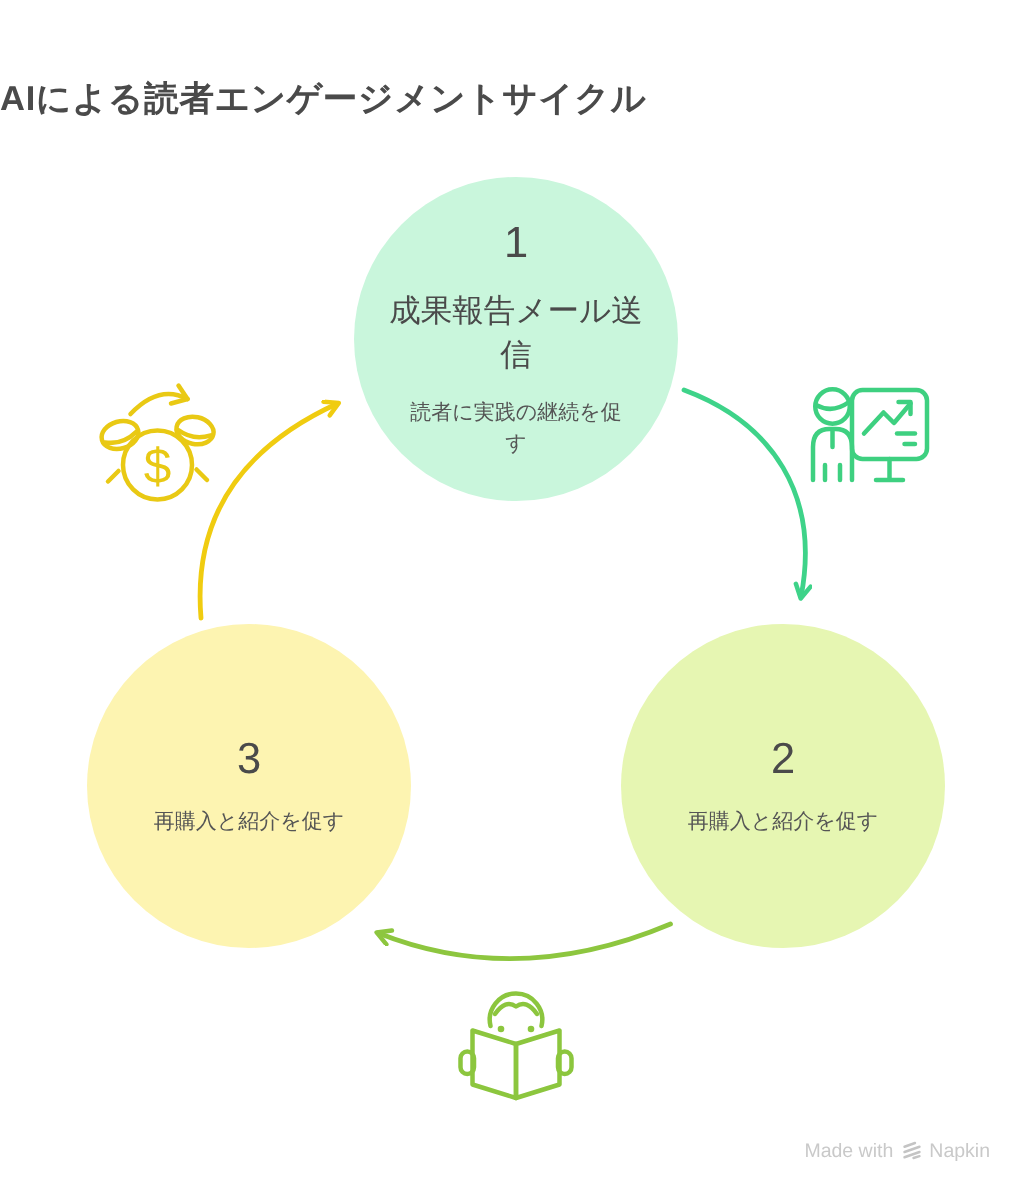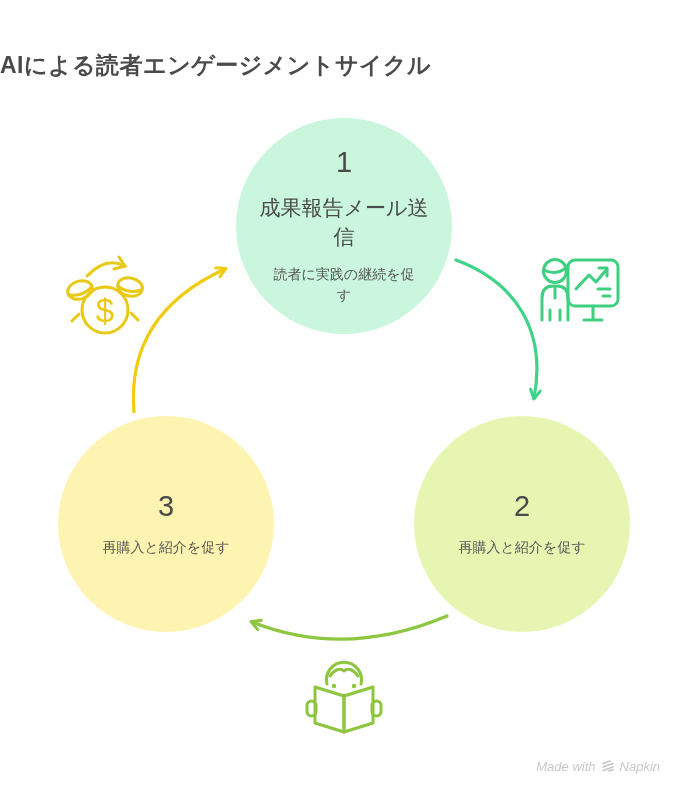--- a/index.html
+++ b/index.html
@@ -64,25 +64,24 @@
     position: absolute;
     pointer-events: none;
   }
   .icon-money     { left: 64px;  top: 250px; }
   .icon-presenter { left: 538px; top: 256px; }
   .icon-reader    { left: 300px; top: 648px; }
   .watermark {
     position: absolute;
     right: 24px; bottom: 18px;
     display: flex;
-    align-items: flex-start;
+    align-items: center;
     gap: 5px;
     font-size: 13px;
     color: #c9c9c9;
-    font-style: italic;
   }
   .watermark svg { display: block; }
 </style>
 </head>
 <body>
 
 <div>
 
   <div class="page-title">AIによる読者エンゲージメントサイクル</div>
 

